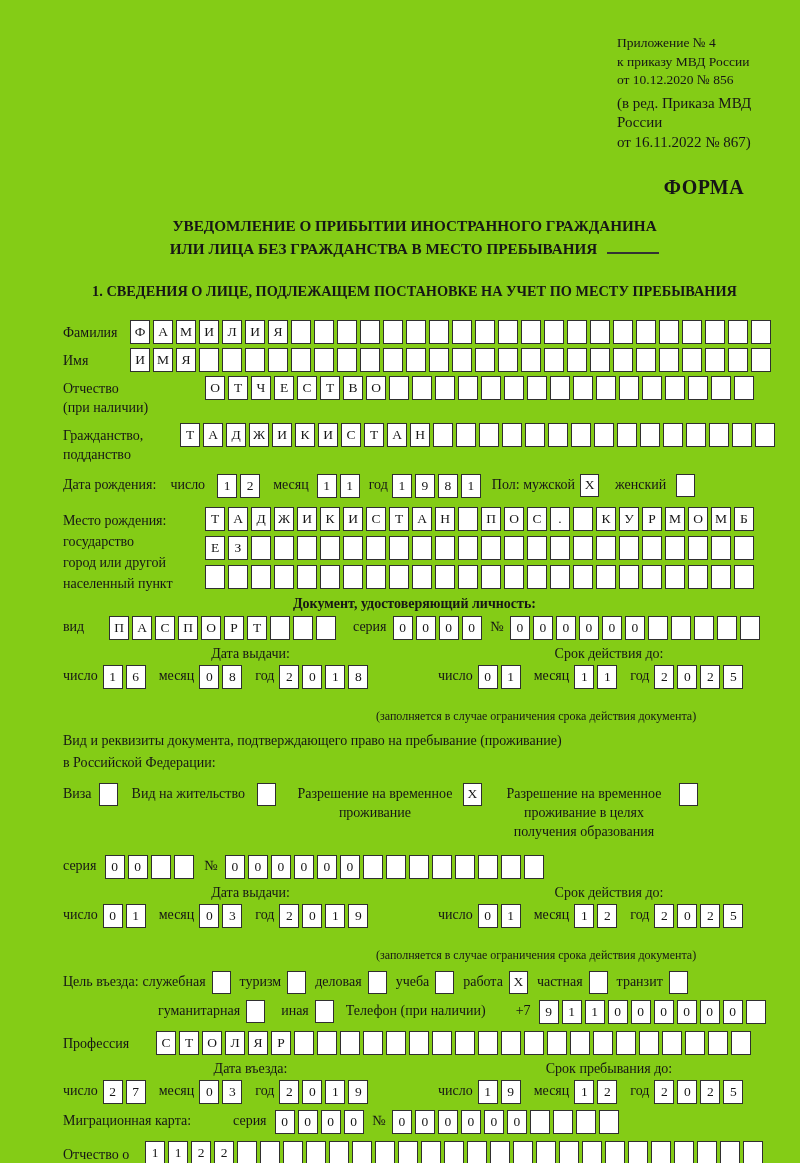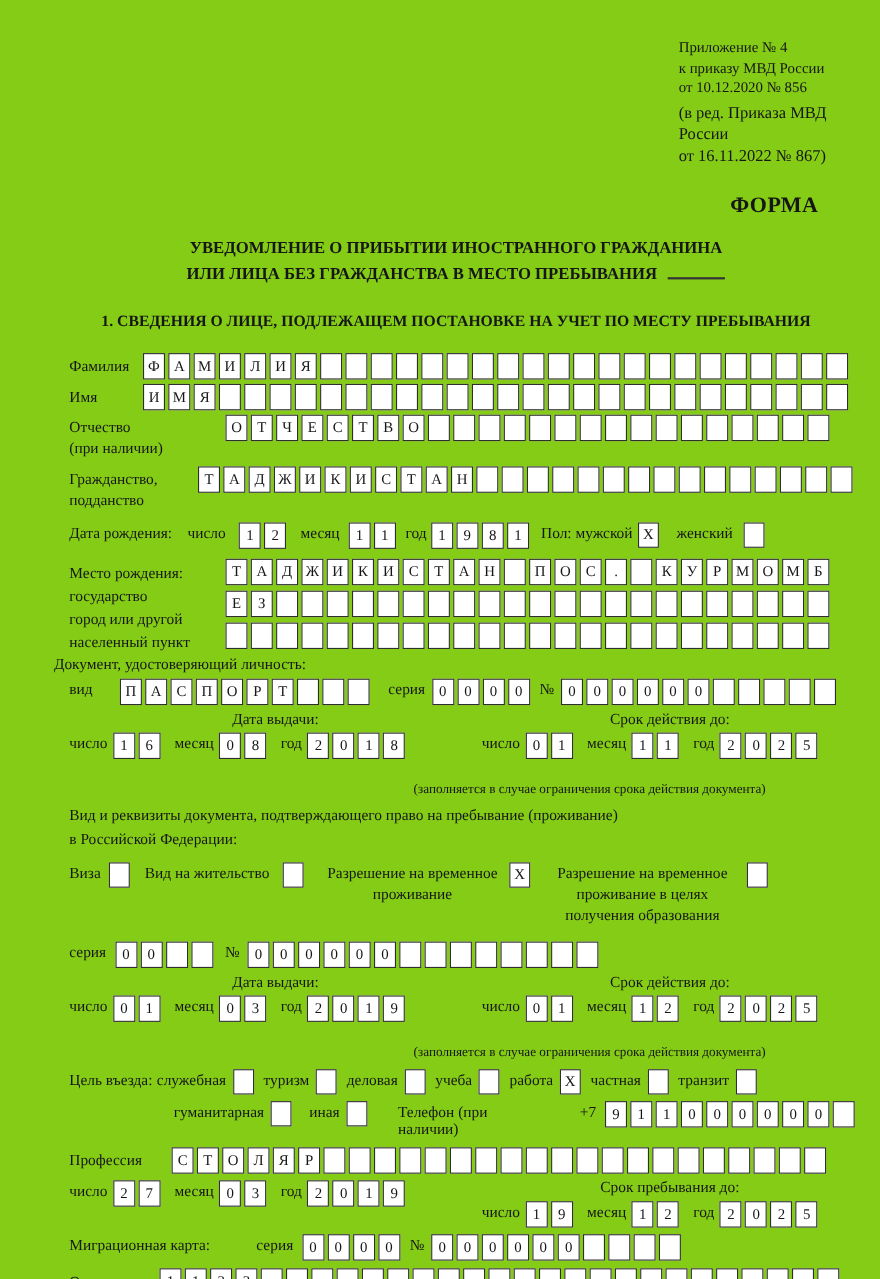--- a/index.html
+++ b/index.html
@@ -116,21 +116,21 @@
       <div>город или другой</div>
       <div>населенный пункт</div>
     </div>
     <div>
       <div class="cells" style="display:block;margin-bottom:5px"><span class="cell">Т</span><span class="cell">А</span><span class="cell">Д</span><span class="cell">Ж</span><span class="cell">И</span><span class="cell">К</span><span class="cell">И</span><span class="cell">С</span><span class="cell">Т</span><span class="cell">А</span><span class="cell">Н</span><span class="cell"></span><span class="cell">П</span><span class="cell">О</span><span class="cell">С</span><span class="cell">.</span><span class="cell"></span><span class="cell">К</span><span class="cell">У</span><span class="cell">Р</span><span class="cell">М</span><span class="cell">О</span><span class="cell">М</span><span class="cell">Б</span></div>
       <div class="cells" style="display:block;margin-bottom:5px"><span class="cell">Е</span><span class="cell">З</span><span class="cell"></span><span class="cell"></span><span class="cell"></span><span class="cell"></span><span class="cell"></span><span class="cell"></span><span class="cell"></span><span class="cell"></span><span class="cell"></span><span class="cell"></span><span class="cell"></span><span class="cell"></span><span class="cell"></span><span class="cell"></span><span class="cell"></span><span class="cell"></span><span class="cell"></span><span class="cell"></span><span class="cell"></span><span class="cell"></span><span class="cell"></span><span class="cell"></span></div>
       <div class="cells" style="display:block"><span class="cell"></span><span class="cell"></span><span class="cell"></span><span class="cell"></span><span class="cell"></span><span class="cell"></span><span class="cell"></span><span class="cell"></span><span class="cell"></span><span class="cell"></span><span class="cell"></span><span class="cell"></span><span class="cell"></span><span class="cell"></span><span class="cell"></span><span class="cell"></span><span class="cell"></span><span class="cell"></span><span class="cell"></span><span class="cell"></span><span class="cell"></span><span class="cell"></span><span class="cell"></span><span class="cell"></span></div>
     </div>
   </div>
 
-  <div style="font-weight:normal;margin:2px 0 4px -14px">Документ, удостоверяющий личность:</div>
+  <div style="text-align:center;font-weight:bold;margin:2px 0 4px -14px">Документ, удостоверяющий личность:</div>
 
   <div class="inl" style="margin-bottom:6px">
     <span class="lbl" style="width:46px">вид</span>
     <span class="cells" style="margin-right:14px"><span class="cell">П</span><span class="cell">А</span><span class="cell">С</span><span class="cell">П</span><span class="cell">О</span><span class="cell">Р</span><span class="cell">Т</span><span class="cell"></span><span class="cell"></span><span class="cell"></span></span>
     <span class="lbl" style="margin-right:6px">серия</span>
     <span class="cells" style="margin-right:6px"><span class="cell">0</span><span class="cell">0</span><span class="cell">0</span><span class="cell">0</span></span>
     <span class="lbl" style="margin-right:6px">№</span>
     <span class="cells"><span class="cell">0</span><span class="cell">0</span><span class="cell">0</span><span class="cell">0</span><span class="cell">0</span><span class="cell">0</span><span class="cell"></span><span class="cell"></span><span class="cell"></span><span class="cell"></span><span class="cell"></span></span>
   </div>
 
@@ -239,36 +239,37 @@
         <span class="ptxt">транзит</span>
         <span class="box"></span>
       </span>
   </div>
 
   <div class="inl" style="margin:0 0 7px 95px">
     <span class="opt" style="margin-right:16px">
         <span class="ptxt">гуманитарная</span>
         <span class="box"></span>
       </span>
-    <span class="opt" style="margin-right:28px">
+    <span class="opt" style="margin-right:12px">
         <span class="ptxt">иная</span>
         <span class="box"></span>
       </span>
     <span class="ptxt" style="margin-right:30px">Телефон (при наличии)</span>
     <span class="ptxt" style="margin-right:8px">+7</span>
     <span class="cells"><span class="cell">9</span><span class="cell">1</span><span class="cell">1</span><span class="cell">0</span><span class="cell">0</span><span class="cell">0</span><span class="cell">0</span><span class="cell">0</span><span class="cell">0</span><span class="cell"></span></span>
   </div>
 
   <div class="frow" style="margin-bottom:6px">
     <div class="flabel" style="width:93px">Профессия</div>
     <div class="cells"><span class="cell">С</span><span class="cell">Т</span><span class="cell">О</span><span class="cell">Л</span><span class="cell">Я</span><span class="cell">Р</span><span class="cell"></span><span class="cell"></span><span class="cell"></span><span class="cell"></span><span class="cell"></span><span class="cell"></span><span class="cell"></span><span class="cell"></span><span class="cell"></span><span class="cell"></span><span class="cell"></span><span class="cell"></span><span class="cell"></span><span class="cell"></span><span class="cell"></span><span class="cell"></span><span class="cell"></span><span class="cell"></span><span class="cell"></span><span class="cell"></span></div>
   </div>
 
   <div class="date2col" style="margin-bottom:6px">
     <div class="dcol-left">
+      <div class="dhead">Дата въезда:</div>
       <div class="drow">
         <span class="lbl">число</span>
         <span class="cells"><span class="cell">2</span><span class="cell">7</span></span>
         <span class="lbl">месяц</span>
         <span class="cells"><span class="cell">0</span><span class="cell">3</span></span>
         <span class="lbl">год</span>
         <span class="cells"><span class="cell">2</span><span class="cell">0</span><span class="cell">1</span><span class="cell">9</span></span>
       </div>
     </div>
     <div class="dcol-right">

